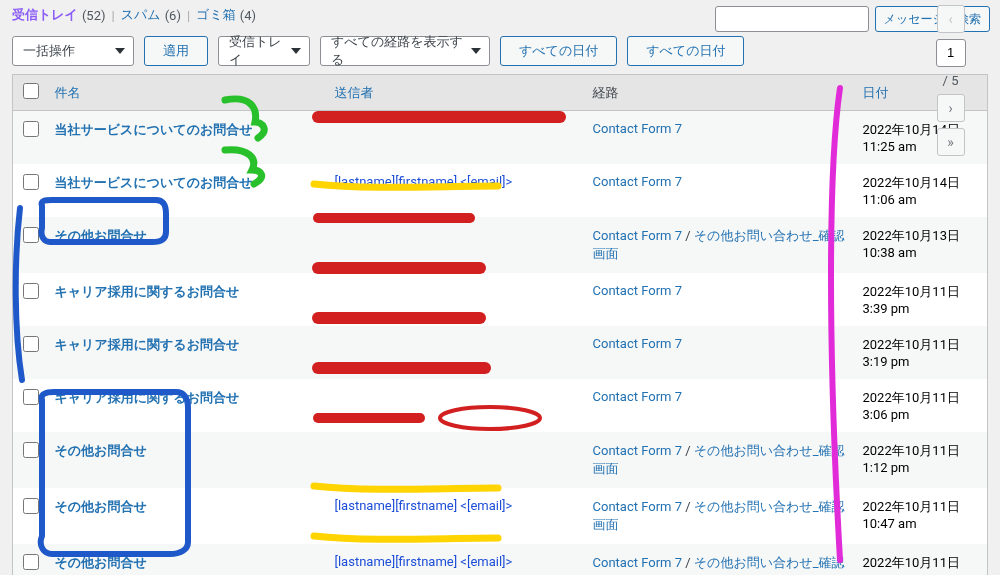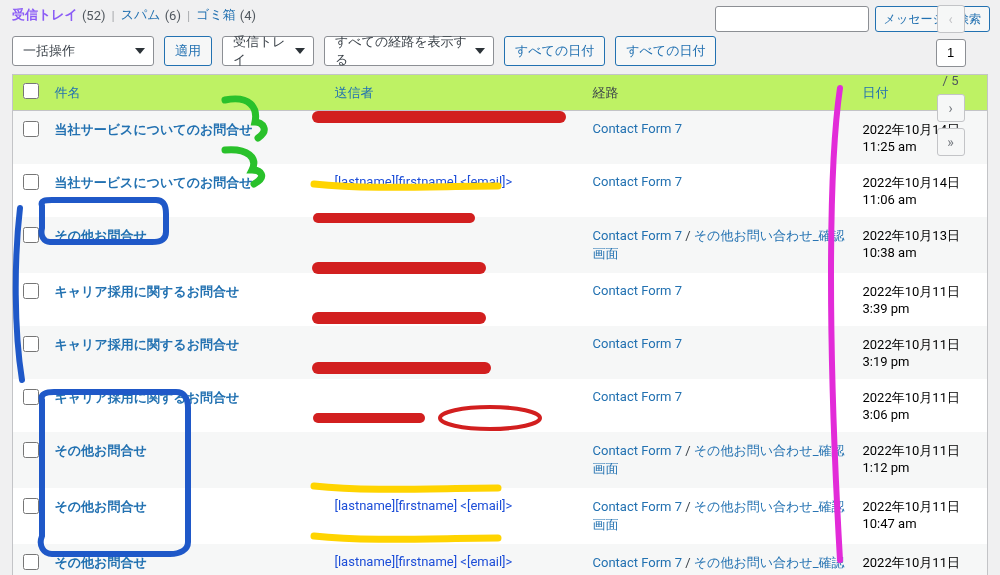--- a/index.html
+++ b/index.html
@@ -6,36 +6,36 @@
   body { font-family: -apple-system, BlinkMacSystemFont, "Segoe UI", Roboto, "Helvetica Neue", Arial, sans-serif; font-size: 13px; color: #3c434a; background: #f0f0f1; width: 1000px; height: 575px; overflow: hidden; }
   a { color: #2271b1; text-decoration: none; }
   .wrap { padding: 0 6px; }
   
   .subsubsub { display: flex; align-items: center; padding: 6px 6px 6px 6px; font-size: 13px; }
   .subsubsub .lab { font-weight: 600; color: #8b5cf6; }
   .subsubsub .count { color: #50575e; margin-left: 4px; }
   .subsubsub .sep { color: #a7aaad; margin: 0 6px; }
   .topsearch { position: absolute; top: 6px; right: 10px; display: flex; gap: 6px; }
   .topsearch input[type="search"] { height: 26px; width: 154px; border: 1px solid #8c8f94; border-radius: 3px; background: #fff; padding: 0 6px; font-size: 13px; }
-  .btn { display: inline-flex; align-items: center; height: 30px; padding: 0 10px; border: 1px solid #2271b1; color: #2271b1; background: #f6f7f7; border-radius: 3px; font-size: 13px; cursor: pointer; }
+  .btn { display: inline-flex; align-items: center; height: 30px; padding: 0 18px; border: 1px solid #2271b1; color: #2271b1; background: #f6f7f7; border-radius: 3px; font-size: 13px; cursor: pointer; }
   .btn.small { height: 26px; padding: 0 8px; font-size: 12px; }
   
   .tablenav { display: flex; align-items: center; gap: 10px; padding: 6px 6px 8px 6px; position: relative; }
   .select { height: 30px; border: 1px solid #8c8f94; background: #fff; border-radius: 3px; font-size: 13px; padding: 0 26px 0 10px; position: relative; display: inline-flex; align-items: center; cursor: pointer; }
   .select::after { content: ""; position: absolute; right: 8px; top: 50%; width: 0; height: 0; border-left: 5px solid transparent; border-right: 5px solid transparent; border-top: 6px solid #2c3338; transform: translateY(-50%); }
-  .select.narrow { width: 142px; }
+  .select.narrow { width: 122px; }
   .select.mid { width: 92px; }
   .select.wide { width: 170px; }
   .pager { position: absolute; right: 10px; display: flex; align-items: center; gap: 6px; font-size: 13px; color: #50575e; flex-direction: column; }
   .pgbtn { width: 28px; height: 28px; border: 1px solid #c3c4c7; background: #f6f7f7; border-radius: 3px; display: inline-flex; align-items: center; justify-content: center; font-size: 14px; color: #787c82; cursor: pointer; }
   .pgbtn.disabled { color: #c3c4c7; cursor: default; }
   .pginput { width: 30px; height: 28px; text-align: center; border: 1px solid #8c8f94; border-radius: 3px; font-size: 13px; background: #fff; }
   
   table.list { width: calc(100% - 12px); margin: 0 6px; border-collapse: collapse; border: 1px solid #c3c4c7; background: #fff; table-layout: fixed; }
-  table.list thead th { text-align: left; font-weight: 400; color: #2271b1; border-bottom: 1px solid #c3c4c7; font-size: 13px; padding: 8px 8px; background: #bef264; }
+  table.list thead th { text-align: left; font-weight: 400; color: #2271b1; border-bottom: 1px solid #c3c4c7; font-size: 13px; padding: 8px 8px; background: #e5e5e5; }
   table.list thead th.sortable { cursor: pointer; }
   table.list thead th.ch { width: 34px; }
   table.list thead th.col-subj { width: 280px; }
   table.list thead th.col-from { width: 258px; }
   table.list thead th.col-chan { width: 270px; color: #3c434a; }
   table.list tbody tr { vertical-align: top; }
   table.list tbody tr.alt { background: #f6f7f7; }
   table.list tbody td { padding: 10px 8px; border: none; font-size: 13px; }
   td.ch input, th.ch input { width: 16px; height: 16px; margin-left: 2px; }
   .subject a { font-weight: 600; }

